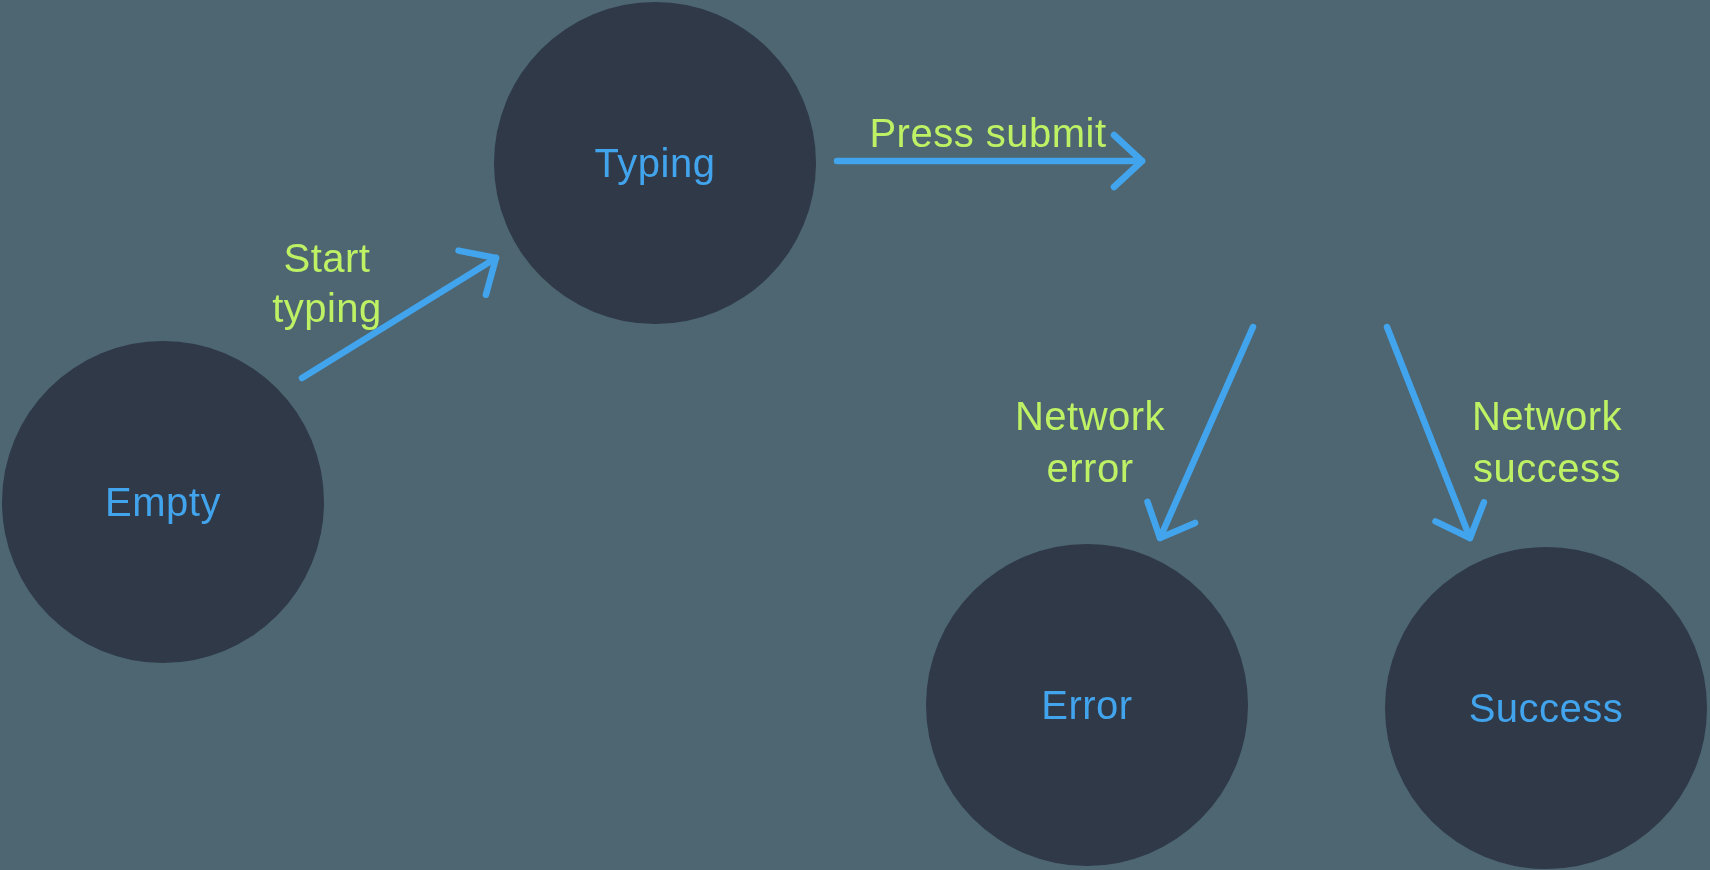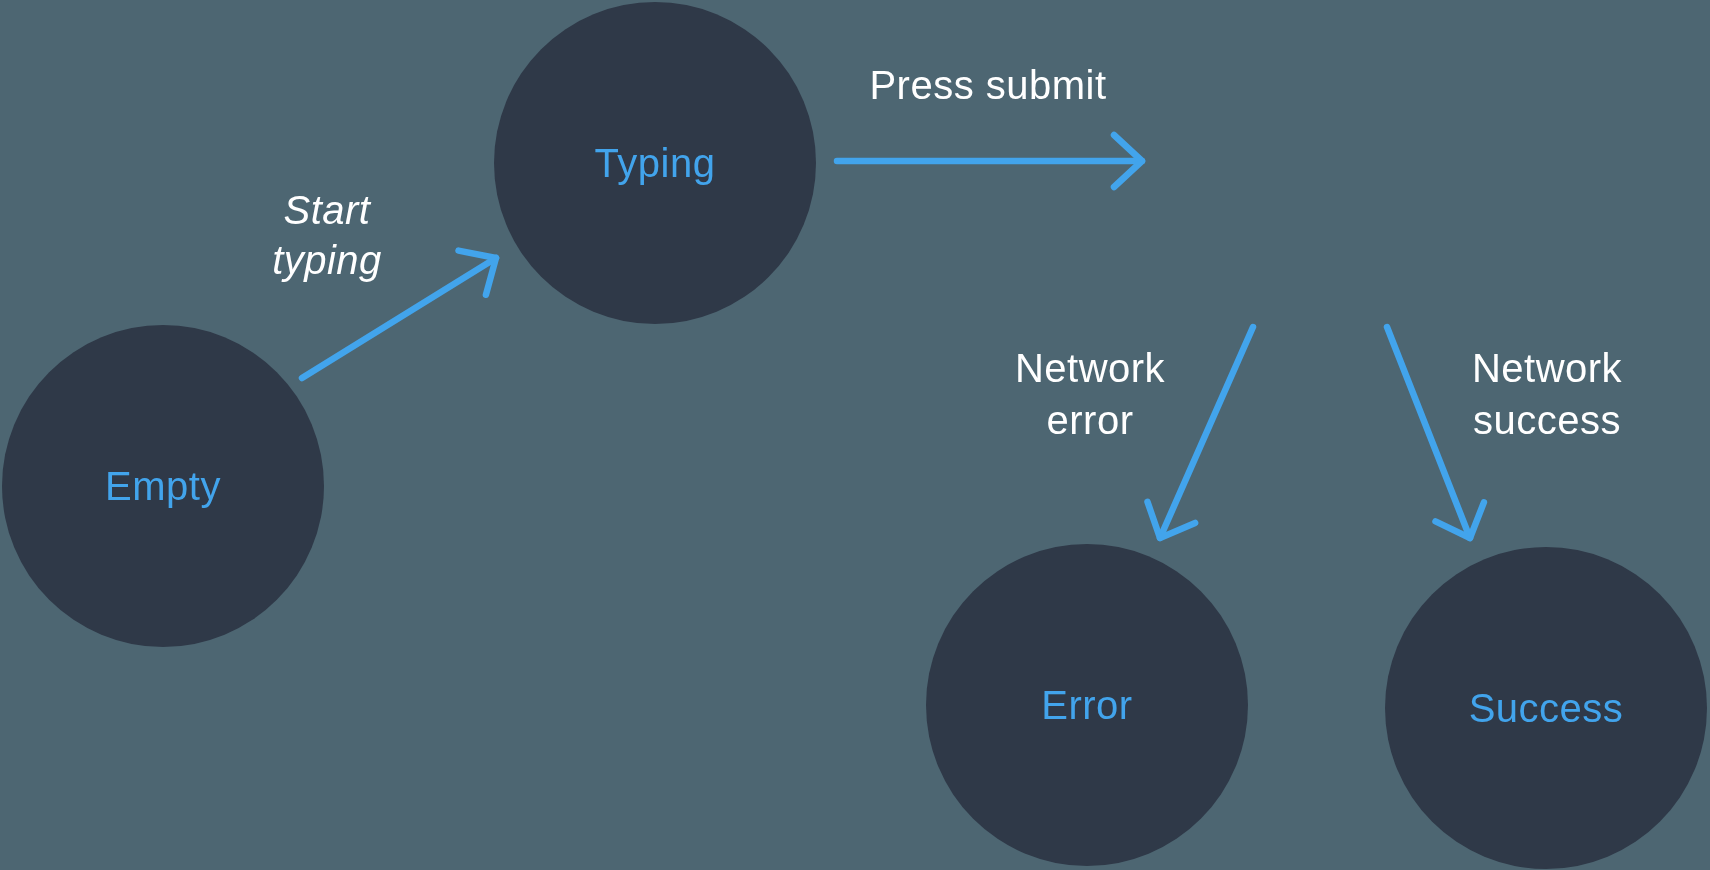--- a/index.html
+++ b/index.html
@@ -26,26 +26,27 @@
     justify-content: center;
   }
   .node-label {
     color: #42A4EC;
     font-size: 40px;
     letter-spacing: 0.5px;
     white-space: nowrap;
   }
   .edge-label {
     position: absolute;
-    color: #ffffff;
+    color: #bef264;
     font-size: 40px;
     letter-spacing: 0.5px;
     text-align: center;
     line-height: 50px;
     white-space: nowrap;
+    margin-top: 48px;
   }
   .edge-label span { display: block; }
   .arrows {
     position: absolute;
     left: 0;
     top: 0;
     width: 1710px;
     height: 870px;
   }
   .arrows path {
@@ -73,38 +74,38 @@
     <g>
       <path d="M1253,327 L1160,538"></path>
       <path d="M1147.5,501.9 L1160,538 L1195.1,522.9"></path>
     </g>
     <g>
       <path d="M1387,327 L1470,538"></path>
       <path d="M1435.5,521.4 L1470,538 L1483.9,502.4"></path>
     </g>
   </svg>
 
-  <div class="node" style="left:2px; top:325px;">
+  <div class="node" style="left:2px; top:341px;">
     <span class="node-label">Empty</span>
   </div>
 
   <div class="node" style="left:494px; top:2px;">
     <span class="node-label">Typing</span>
   </div>
 
 
   <div class="node" style="left:926px; top:544px;">
     <span class="node-label">Error</span>
   </div>
 
   <div class="node" style="left:1385px; top:547px;">
     <span class="node-label">Success</span>
   </div>
 
-  <div class="edge-label" style="left:202px; top:185px; width:250px;font-style:italic;">
+  <div class="edge-label" style="left:202px; top:185px; width:250px;">
     <span>Start</span>
     <span>typing</span>
   </div>
 
   <div class="edge-label" style="left:838px; top:62px; width:300px; line-height:46px;">
     <span>Press submit</span>
   </div>
 
   <div class="edge-label" style="left:980px; top:342px; width:220px; line-height:52px;">
     <span>Network</span>

